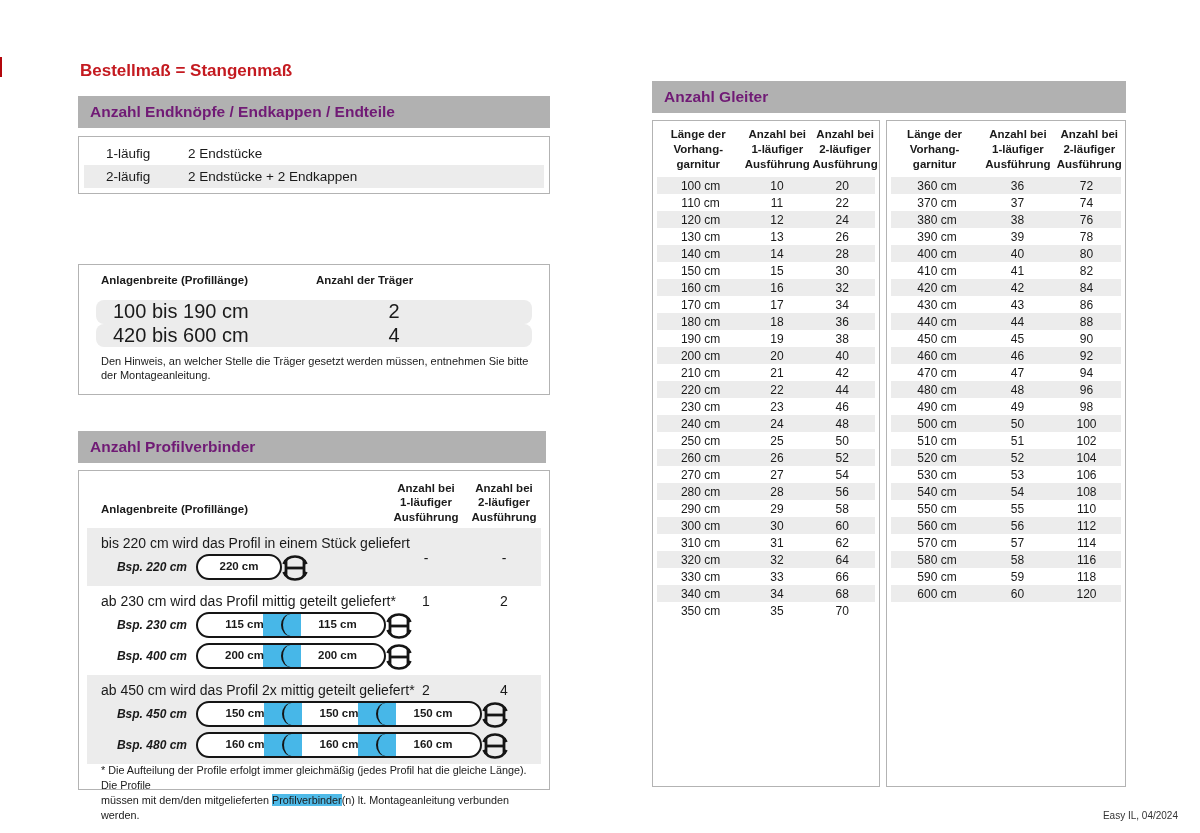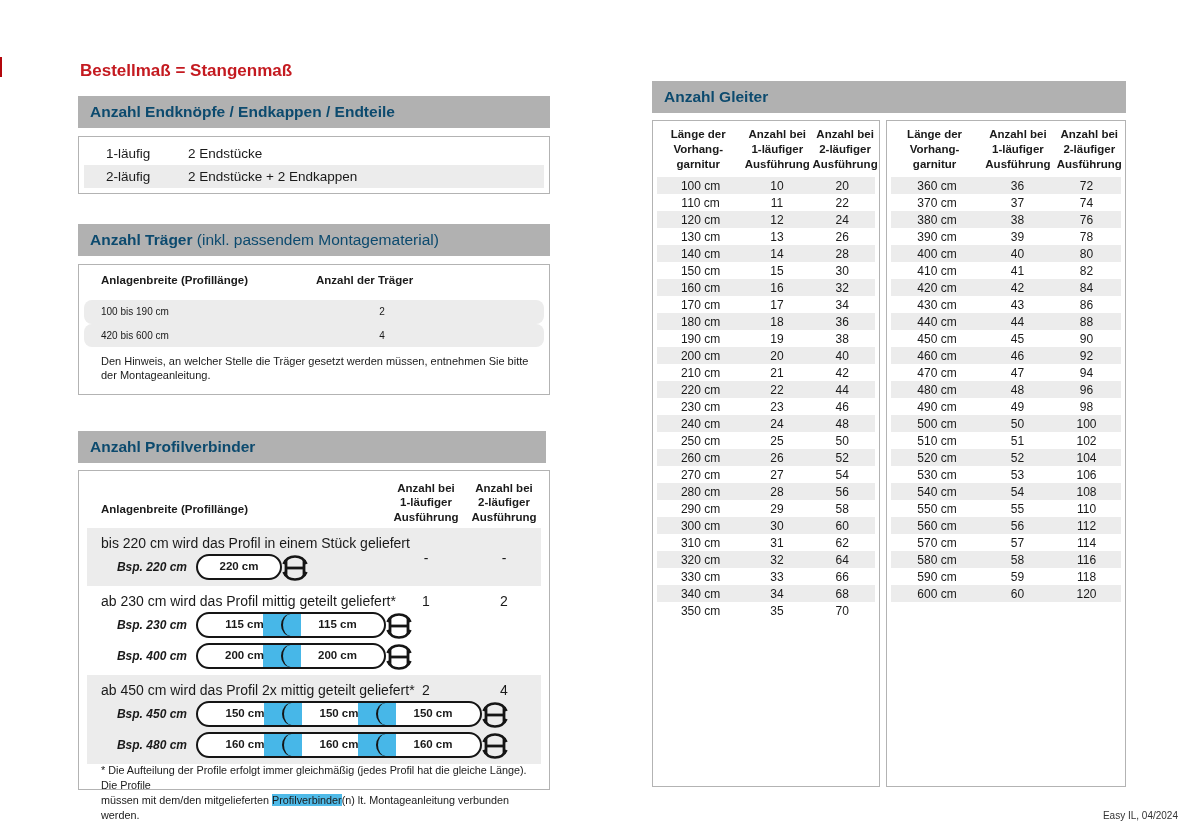--- a/index.html
+++ b/index.html
@@ -12,21 +12,21 @@
     position:absolute; left:5px; top:8px; width:1191px; height:40px;
     background:#6a6a6a; color:#fff; font-weight:bold; font-size:19.5px;
     line-height:40px; padding-left:13px; box-sizing:border-box; letter-spacing:.2px;
   }
   .crop-mark { position:absolute; left:0; top:57px; width:2px; height:20px; background:#b3070c; }
   .subtitle { position:absolute; left:80px; top:61px; font-size:17px; font-weight:bold; color:#c41a20; }
 
   
   .sec-header {
     position:absolute; background:#b1b1b1; height:32px; line-height:32px;
-    padding-left:12px; font-size:15.5px; font-weight:bold; box-sizing:border-box; color:#0c4a6e;
+    padding-left:12px; font-size:15.5px; font-weight:bold; box-sizing:border-box; color:#701a75;
   }
   .sec-header .light { font-weight:normal; }
   #h-endteile { left:78px; top:96px;  width:472px; }
   #h-traeger  { left:78px; top:224px; width:472px; }
   #h-profil   { left:78px; top:431px; width:468px; }
   #h-gleiter  { left:652px; top:81px; width:474px; }
 
   
   .box { position:absolute; background:#fff; border:1px solid #b3b3b3; box-sizing:border-box; }
   #box-endteile { left:78px; top:136px; width:472px; height:58px;  padding-top:5px; }
@@ -37,21 +37,21 @@
 
   
   .srow { display:flex; align-items:center; height:23px; margin:0 5px; font-size:13.5px; }
   .srow.alt { background:#ececec; }
   #box-endteile .c1 { margin-left:22px; width:80px; }
 
   
   .tr-head { position:relative; height:26px; padding-top:9px; box-sizing:content-box; }
   .tr-h1 { position:absolute; left:22px; top:9px; font-size:11.5px; font-weight:bold; }
   .tr-h2 { position:absolute; left:237px; top:9px; width:132px; text-align:left; font-size:11.5px; font-weight:bold; }
-  .tr-row { position:relative; display:flex; align-items:center; height:23.6px; margin:0 5px; font-size:10px;border-radius:8px; }
+  .tr-row { position:relative; display:flex; align-items:center; height:23.6px; margin:0 17px; font-size:20px;border-radius:8px; }
   .tr-row.alt { background:#ececec; }
   .tr-row .c1 { margin-left:17px; }
   .tr-row .c2 { position:absolute; left:232px; width:132px; text-align:center; }
   .tr-note { margin:7px 0 0 22px; font-size:11px; line-height:1.3; white-space:pre-line; }
 
   
   .pv-h1 { position:absolute; left:22px; top:32px; font-size:11.5px; font-weight:bold; }
   .pv-h2, .pv-h3 { position:absolute; top:10px; width:100px; text-align:center; font-size:11.5px; font-weight:bold; line-height:1.25; white-space:pre-line; }
   .pv-h2 { left:297px; }
   .pv-h3 { left:375px; }
@@ -99,21 +99,20 @@
       <div class="srow">
         <div class="c1" style="margin-left: 22px; width: 82px;">1-läufig</div>
         <div class="c2">2 Endstücke</div>
       </div>
       <div class="srow alt">
         <div class="c1" style="margin-left: 22px; width: 82px;">2-läufig</div>
         <div class="c2">2 Endstücke + 2 Endkappen</div>
       </div>
     </div>
 
-  <div class="sec-header" id="h-traeger"><span>Anzahl Träger</span><span class="light"> (inkl. passendem Montagematerial)</span></div>
   <div class="box" id="box-traeger">
     <div class="tr-head">
       <span class="tr-h1">Anlagenbreite (Profillänge)</span>
       <span class="tr-h2">Anzahl der Träger</span>
     </div>
     <div id="tr-rows">
         <div class="tr-row alt">
           <div class="c1">100 bis 190 cm</div>
           <div class="c2">2</div>
         </div>

